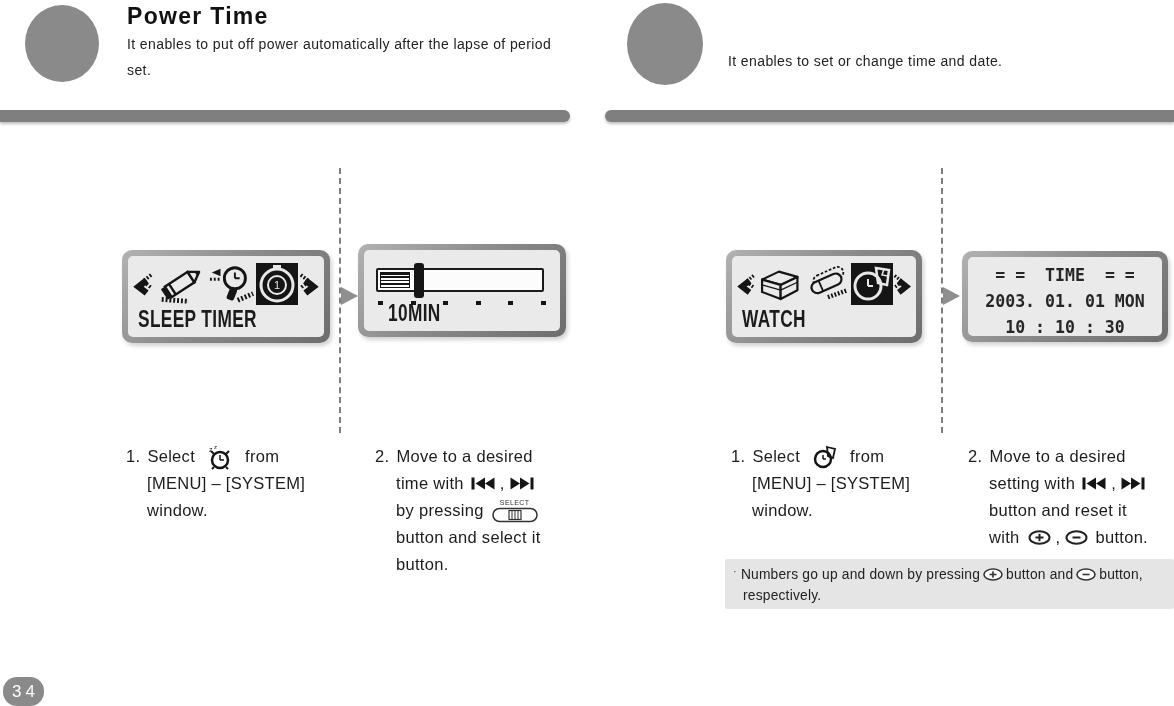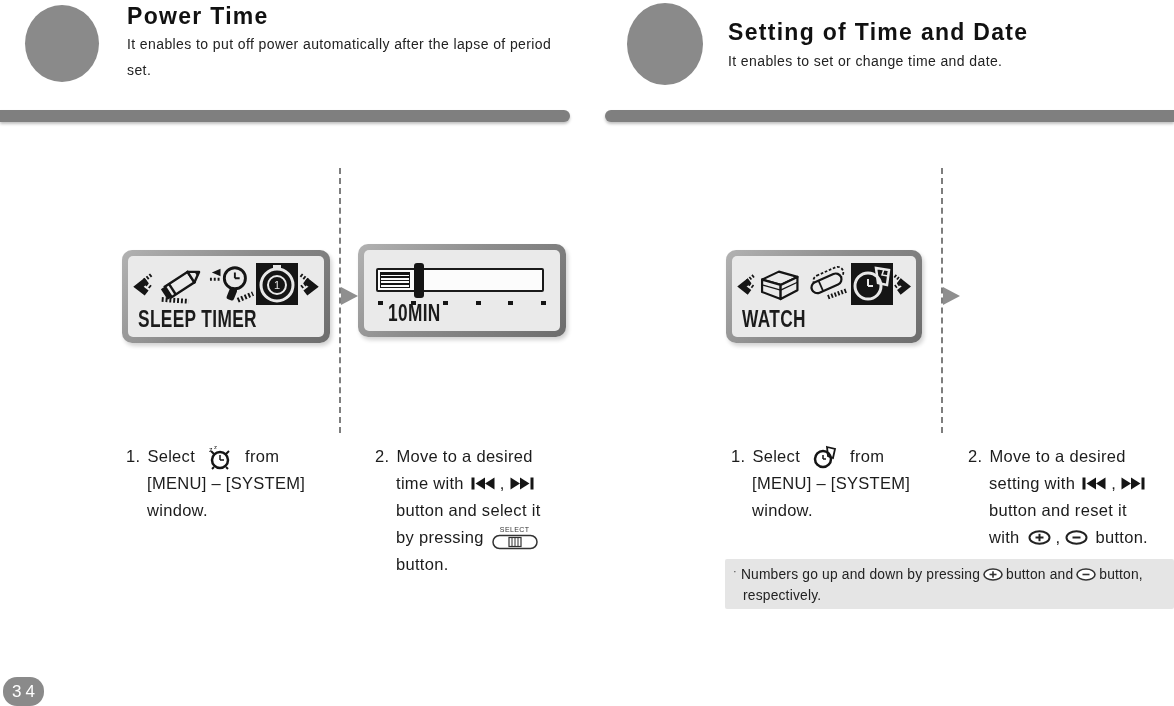--- a/index.html
+++ b/index.html
@@ -66,21 +66,20 @@
 </head>
 <body>
 
 <div class="canvas">
 
   <div class="circle" style="left:25px;top:5px;width:74px;height:77px"></div>
   <div class="title" style="left:127px;top:3px">Power Time</div>
   <div class="desc" style="left:127px;top:31px;width:452px">It enables to put off power automatically after the lapse of period set.</div>
 
   <div class="circle" style="left:627px;top:3px;width:76px;height:82px"></div>
-  <div class="title" style="left:728px;top:19px">Setting of Time and Date</div>
   <div class="desc" style="left:728px;top:48px;width:440px">It enables to set or change time and date.</div>
 
   <div class="bar bar-left"></div>
   <div class="bar bar-right"></div>
 
   <div class="dash" style="left:339px"></div>
   <div class="dash" style="left:941px"></div>
   <div class="tri" style="left:341px;top:287px"></div>
   <div class="tri" style="left:943px;top:287px"></div>
 
@@ -178,20 +177,27 @@
         </div>
         <svg width="20" height="28" viewBox="0 0 22 30">
           <path d="M2,5 L11,12 L2,19" fill="none" stroke="#151515" stroke-width="4" stroke-dasharray="2 2"></path>
           <path d="M7,11 L16,18 L7,25" fill="none" stroke="#151515" stroke-width="7"></path>
         </svg>
       </div>
       <div class="lcd-label">WATCH</div>
     </div>
   </div>
 
+  <div class="lcd" style="left:962px;top:251px;width:206px;height:91px">
+    <div class="lcd-inner lcd-time">
+      <div class="t-line">= =  TIME  = =</div>
+      <div class="t-line">2003. 01. 01 MON</div>
+      <div class="t-line">10 : 10 : 30</div>
+    </div>
+  </div>
 
   <div class="step" style="left:126px;top:443px;width:210px">
     <div class="iline">
       <span class="num">1.</span>
       <span>Select</span>
       <svg class="mini-ic" width="24" height="26" viewBox="0 0 24 26">
         <text x="1" y="8" font-size="7" fill="#151515" font-family="sans-serif">z</text>
         <text x="6" y="5" font-size="6" fill="#151515" font-family="sans-serif">z</text>
         <line x1="6" y1="10" x2="3" y2="7" stroke="#151515" stroke-width="2"></line>
         <line x1="18" y1="10" x2="21" y2="7" stroke="#151515" stroke-width="2"></line>
@@ -219,34 +225,34 @@
           <polygon points="14,0.5 4.5,6.5 14,12.5"></polygon>
           <polygon points="23.5,0.5 14,6.5 23.5,12.5"></polygon>
       </svg>
       <span class="comma">,</span>
       <svg class="skip-ic2" width="24" height="13" viewBox="0 0 24 13" fill="#151515">
         <polygon points="0.5,0.5 10,6.5 0.5,12.5"></polygon>
           <polygon points="10,0.5 19.5,6.5 10,12.5"></polygon>
           <rect x="20.5" y="0.5" width="3" height="12"></rect>
       </svg>
     </div>
-    <div class="iline ind">button and select it</div>
     <div class="iline ind">
       <span>by pressing</span>
       <span class="selwrap">
         <span class="sellabel">SELECT</span>
         <svg width="46" height="16" viewBox="0 0 46 16">
           <rect x="1" y="1.5" width="44" height="13" rx="6.5" fill="#fff" stroke="#333" stroke-width="1.5"></rect>
           <rect x="17" y="3.5" width="12" height="9" fill="none" stroke="#333" stroke-width="1.2"></rect>
           <line x1="20" y1="3.5" x2="20" y2="12.5" stroke="#333" stroke-width="1"></line>
           <line x1="23" y1="3.5" x2="23" y2="12.5" stroke="#333" stroke-width="1"></line>
           <line x1="26" y1="3.5" x2="26" y2="12.5" stroke="#333" stroke-width="1"></line>
         </svg>
       </span>
     </div>
+    <div class="iline ind">button and select it</div>
     <div class="iline ind">button.</div>
   </div>
 
   <div class="step" style="left:731px;top:443px;width:210px">
     <div class="iline">
       <span class="num">1.</span>
       <span>Select</span>
       <svg class="mini-ic" width="24" height="24" viewBox="0 0 24 24">
         <circle cx="10" cy="14" r="8" fill="none" stroke="#151515" stroke-width="2.5"></circle>
         <line x1="10" y1="14" x2="10" y2="10" stroke="#151515" stroke-width="1.5"></line>

